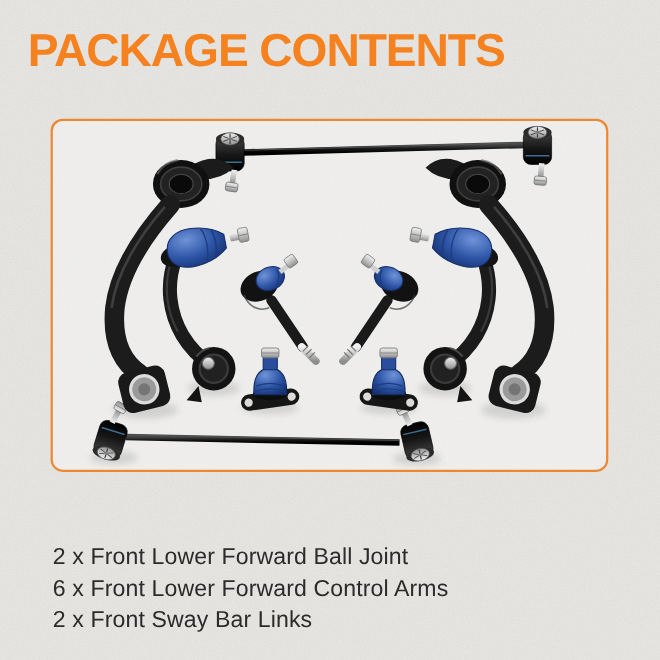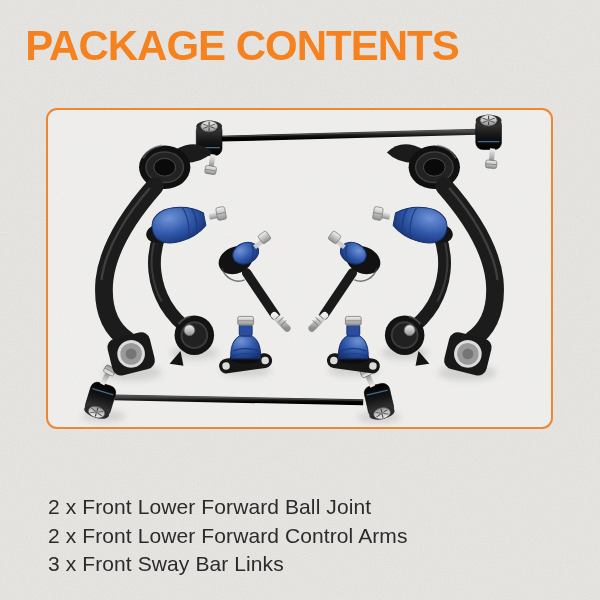--- a/index.html
+++ b/index.html
@@ -215,15 +215,15 @@
     <use href="#tieRod"></use>
     <use href="#tieRod" transform="matrix(-1,0,0,1,507,0)"></use>
 
     <use href="#ballJoint"></use>
     <use href="#ballJoint" transform="matrix(-1,0,0,1,507,0)"></use>
   </svg>
 </div>
 
 <div class="contents-list">
   <div class="contents-item">2 x Front Lower Forward Ball Joint</div>
-  <div class="contents-item">2 x Front Lower Forward Control Arms</div>
-  <div class="contents-item">3 x Front Sway Bar Links</div>
+  <div class="contents-item">6 x Front Lower Forward Control Arms</div>
+  <div class="contents-item">2 x Front Sway Bar Links</div>
 </div>
 
 </body></html>

